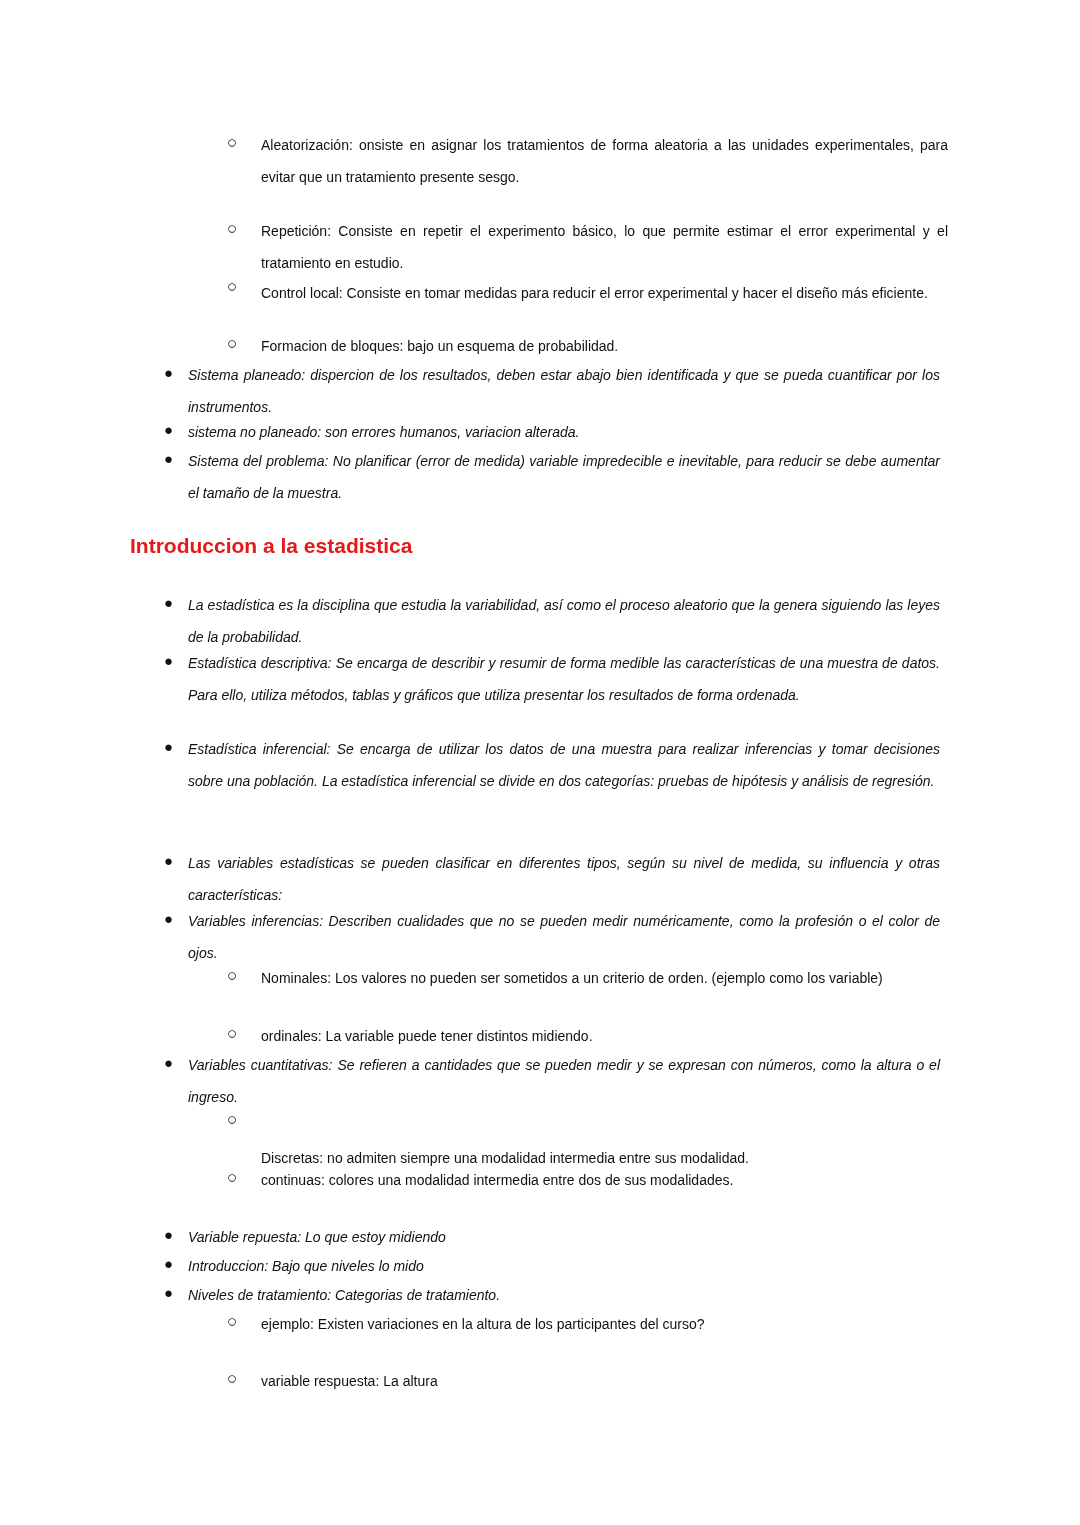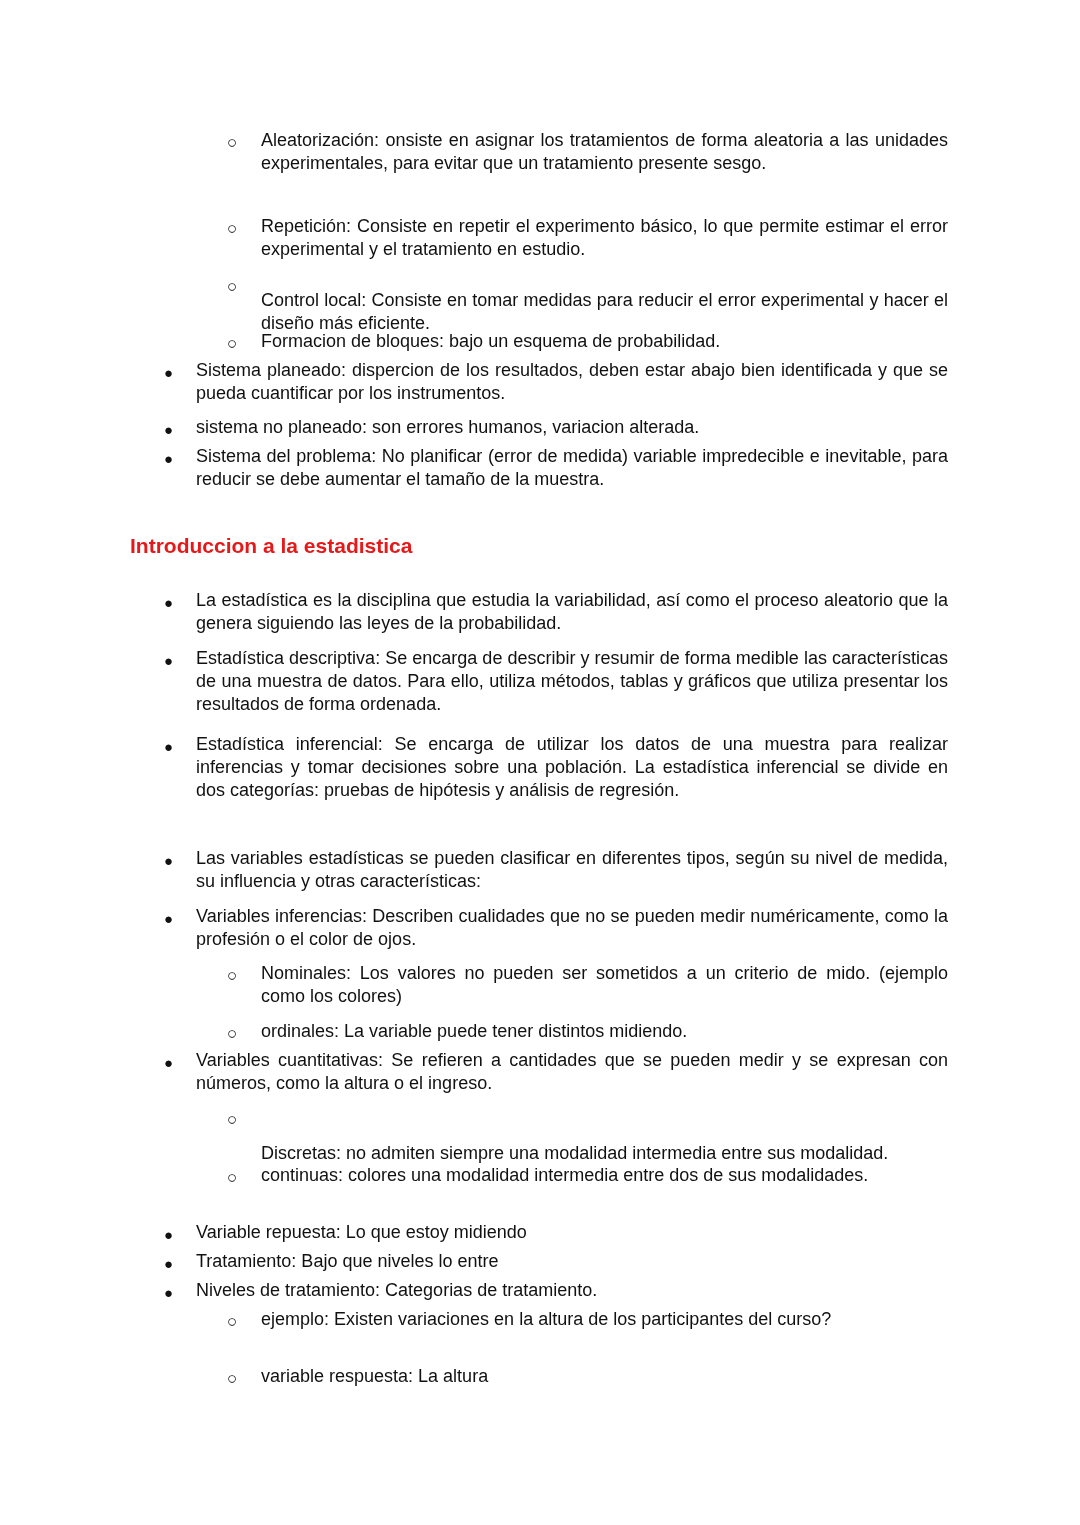--- a/index.html
+++ b/index.html
@@ -1,23 +1,23 @@
 <!DOCTYPE html>
 <html><head>
 <meta charset="utf-8">
 <style>
   html, body { margin: 0; padding: 0; background: #ffffff; }
   body {
     width: 1080px; height: 1525px; position: relative; overflow: hidden;
     font-family: "Liberation Sans", sans-serif; color: #111111;
   }
   .page { position: absolute; left: 0; top: 0; width: 1080px; height: 1525px; }
-  .item { position: absolute; font-size: 18px; line-height: 23px; }
+  .item { position: absolute; font-size: 14px; line-height: 32px; }
   .item .text { display: block; text-align: justify; text-align-last: left; }
-  .lvl1 { left: 196px; width: 752px; }
+  .lvl1 { left: 188px; width: 752px; font-style: italic; }
   .lvl2 { left: 261px; width: 687px; }
   .bullet { position: absolute; font-size: 15px; line-height: 28.7px; }
   .bullet.b1 { left: 164px; }
   .bullet.b2 { left: 227px; font-size: 17px; }
   .heading {
     position: absolute; left: 130px; top: 532px;
     font-size: 21px; font-weight: bold; color: #e51919; line-height: 28px;
   }
 </style>
 </head>
@@ -30,21 +30,21 @@
     <div class="item lvl2" style="top:129px">
       <span class="text">Aleatorización: onsiste en asignar los tratamientos de forma aleatoria a las unidades experimentales, para evitar que un tratamiento presente sesgo.</span>
     </div>
 
     <span class="bullet b2" style="top:215px">○</span>
     <div class="item lvl2" style="top:215px">
       <span class="text">Repetición: Consiste en repetir el experimento básico, lo que permite estimar el error experimental y el tratamiento en estudio.</span>
     </div>
 
     <span class="bullet b2" style="top:273px">○</span>
-    <div class="item lvl2" style="top:289px">
+    <div class="item lvl2" style="top:277px">
       <span class="text">Control local: Consiste en tomar medidas para reducir el error experimental y hacer el diseño más eficiente.</span>
     </div>
 
     <span class="bullet b2" style="top:330px">○</span>
     <div class="item lvl2" style="top:330px">
       <span class="text">Formacion de bloques: bajo un esquema de probabilidad.</span>
     </div>
 
     <span class="bullet b1" style="top:359px">●</span>
     <div class="item lvl1" style="top:359px">
@@ -85,21 +85,21 @@
       <span class="text">Las variables estadísticas se pueden clasificar en diferentes tipos, según su nivel de medida, su influencia y otras características:</span>
     </div>
 
     <span class="bullet b1" style="top:905px">●</span>
     <div class="item lvl1" style="top:905px">
       <span class="text">Variables inferencias: Describen cualidades que no se pueden medir numéricamente, como la profesión o el color de ojos.</span>
     </div>
 
     <span class="bullet b2" style="top:962px">○</span>
     <div class="item lvl2" style="top:962px">
-      <span class="text">Nominales: Los valores no pueden ser sometidos a un criterio de mido. (ejemplo como los colores)</span>
+      <span class="text">Nominales: Los valores no pueden ser sometidos a un criterio de orden. (ejemplo como los variable)</span>
     </div>
 
     <span class="bullet b2" style="top:1020px">○</span>
     <div class="item lvl2" style="top:1020px">
       <span class="text">ordinales: La variable puede tener distintos midiendo.</span>
     </div>
 
     <span class="bullet b1" style="top:1049px">●</span>
     <div class="item lvl1" style="top:1049px">
       <span class="text">Variables cuantitativas: Se refieren a cantidades que se pueden medir y se expresan con números, como la altura o el ingreso.</span>
@@ -115,21 +115,21 @@
       <span class="text">continuas: colores una modalidad intermedia entre dos de sus modalidades.</span>
     </div>
 
     <span class="bullet b1" style="top:1221px">●</span>
     <div class="item lvl1" style="top:1221px">
       <span class="text">Variable repuesta: Lo que estoy midiendo</span>
     </div>
 
     <span class="bullet b1" style="top:1250px">●</span>
     <div class="item lvl1" style="top:1250px">
-      <span class="text">Tratamiento: Bajo que niveles lo entre</span>
+      <span class="text">Introduccion: Bajo que niveles lo mido</span>
     </div>
 
     <span class="bullet b1" style="top:1279px">●</span>
     <div class="item lvl1" style="top:1279px">
       <span class="text">Niveles de tratamiento: Categorias de tratamiento.</span>
     </div>
 
     <span class="bullet b2" style="top:1308px">○</span>
     <div class="item lvl2" style="top:1308px">
       <span class="text">ejemplo: Existen variaciones en la altura de los participantes del curso?</span>

